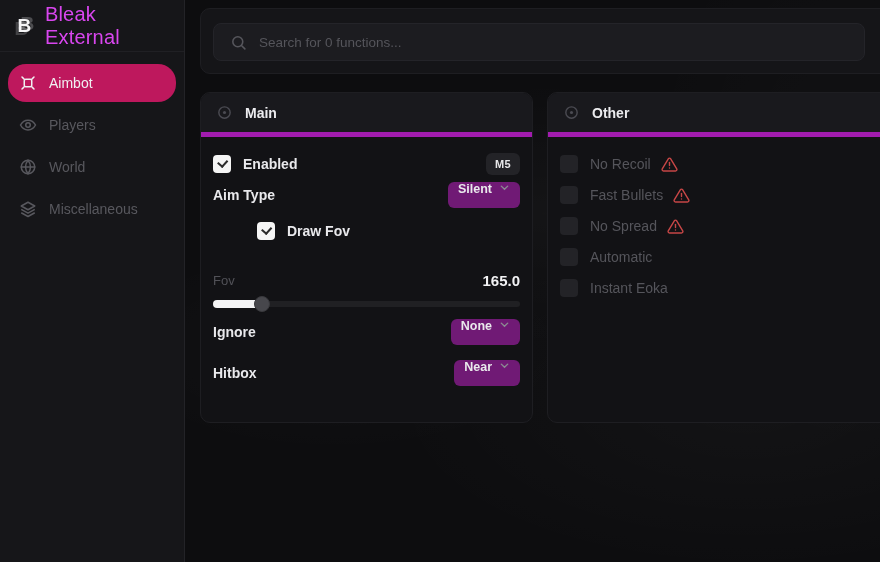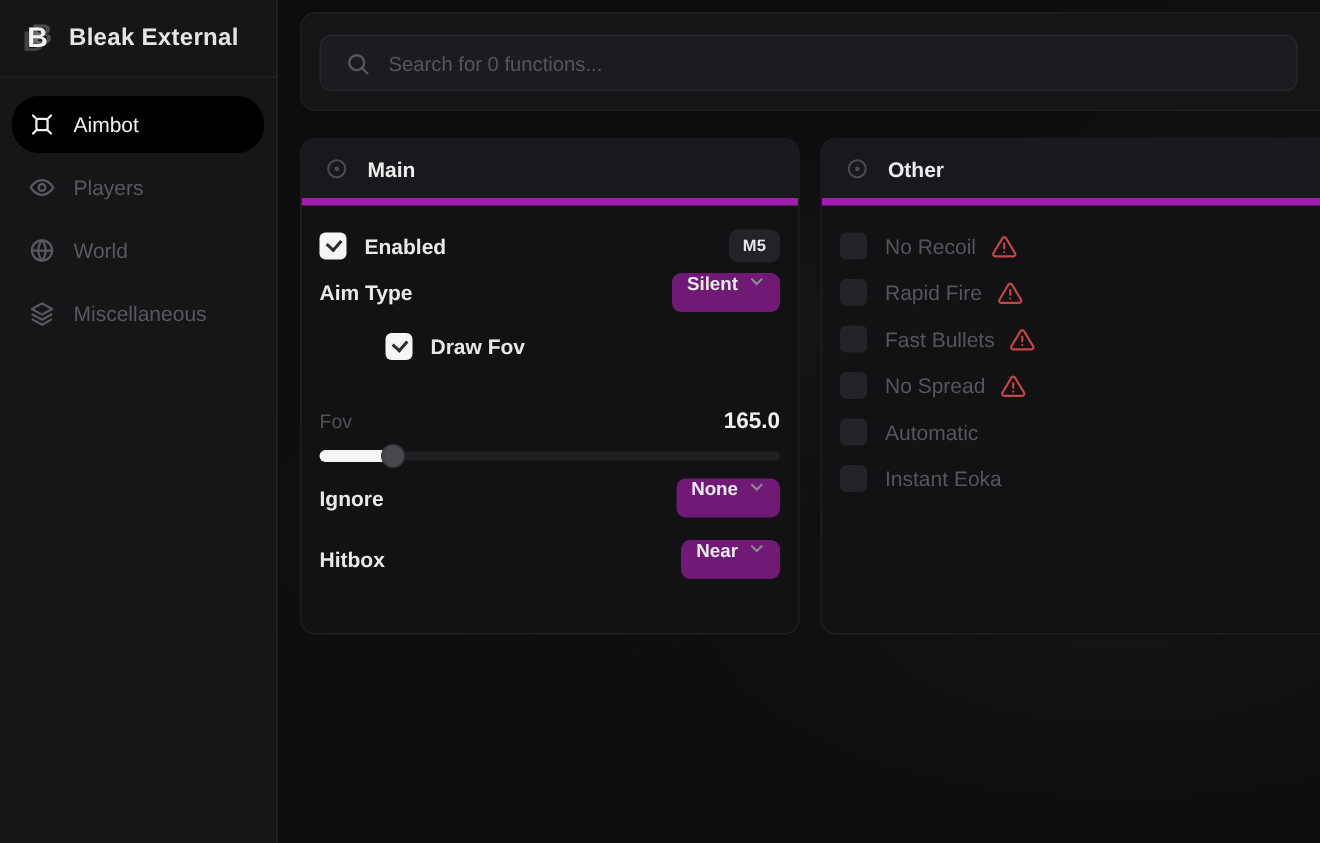--- a/index.html
+++ b/index.html
@@ -28,28 +28,28 @@
   .sidebar-header {
     height: 52px; display: flex; align-items: center; gap: 10px;
     padding: 0 14px; border-bottom: 1px solid #202024;
   }
   .logo {
     position: relative; width: 22px; height: 22px; display: flex;
     align-items: center; justify-content: center;
     font-weight: bold; font-size: 19px; color: #f5f5f7;
     text-shadow: 3px -2px 0 rgba(245,245,247,0.25), -3px 3px 0 rgba(245,245,247,0.2);
   }
-  .app-title { font-size: 16px; font-weight: 700; color: #e5e5e5; letter-spacing: 0.2px; }
+  .app-title { font-size: 20px; font-weight: 400; color: #d946ef; letter-spacing: 0.2px; }
   .nav { padding: 12px 8px; display: flex; flex-direction: column; gap: 4px; }
   .nav-item {
     height: 38px; border-radius: 8px; display: flex; align-items: center;
     gap: 12px; padding: 0 11px; font-size: 14px; font-weight: 500;
     color: #58585e; cursor: pointer;
   }
-  .nav-item.active { background: #000000; color: #f0f0f2; border-radius: 18px; }
+  .nav-item.active { background: #be185d; color: #f0f0f2; border-radius: 18px; }
   .nav-item .icn { display: flex; width: 18px; height: 18px; }
   .nav-item svg { stroke: currentColor; }
 
   
   .search-wrap {
     position: absolute; left: 200px; top: 8px; right: -10px; height: 66px;
     background: #151518; border: 1px solid #1e1e22; border-radius: 10px; z-index: 1;
   }
   .search-box {
     position: absolute; left: 12px; top: 14px; right: 24px; height: 38px;
@@ -295,31 +295,20 @@
       <span class="warn">
         <svg width="17" height="17" viewBox="0 0 24 24" fill="none" stroke-width="2" stroke-linejoin="round" stroke-linecap="round">
           <path d="M10.3 3.9L1.8 18.1a2 2 0 0 0 1.7 3h17a2 2 0 0 0 1.7-3L13.7 3.9a2 2 0 0 0-3.4 0z"></path>
           <line x1="12" y1="9" x2="12" y2="13.5"></line>
             <line x1="12" y1="17" x2="12.01" y2="17"></line>
         </svg>
       </span>
     </div>
     <div class="toggle-row">
       <span class="checkbox"></span>
-      <span class="toggle-label">Rapid Fire</span>
-      <span class="warn">
-        <svg width="17" height="17" viewBox="0 0 24 24" fill="none" stroke-width="2" stroke-linejoin="round" stroke-linecap="round">
-          <path d="M10.3 3.9L1.8 18.1a2 2 0 0 0 1.7 3h17a2 2 0 0 0 1.7-3L13.7 3.9a2 2 0 0 0-3.4 0z"></path>
-          <line x1="12" y1="9" x2="12" y2="13.5"></line>
-            <line x1="12" y1="17" x2="12.01" y2="17"></line>
-        </svg>
-      </span>
-    </div>
-    <div class="toggle-row">
-      <span class="checkbox"></span>
       <span class="toggle-label">Fast Bullets</span>
       <span class="warn">
         <svg width="17" height="17" viewBox="0 0 24 24" fill="none" stroke-width="2" stroke-linejoin="round" stroke-linecap="round">
           <path d="M10.3 3.9L1.8 18.1a2 2 0 0 0 1.7 3h17a2 2 0 0 0 1.7-3L13.7 3.9a2 2 0 0 0-3.4 0z"></path>
           <line x1="12" y1="9" x2="12" y2="13.5"></line>
             <line x1="12" y1="17" x2="12.01" y2="17"></line>
         </svg>
       </span>
     </div>
     <div class="toggle-row">

